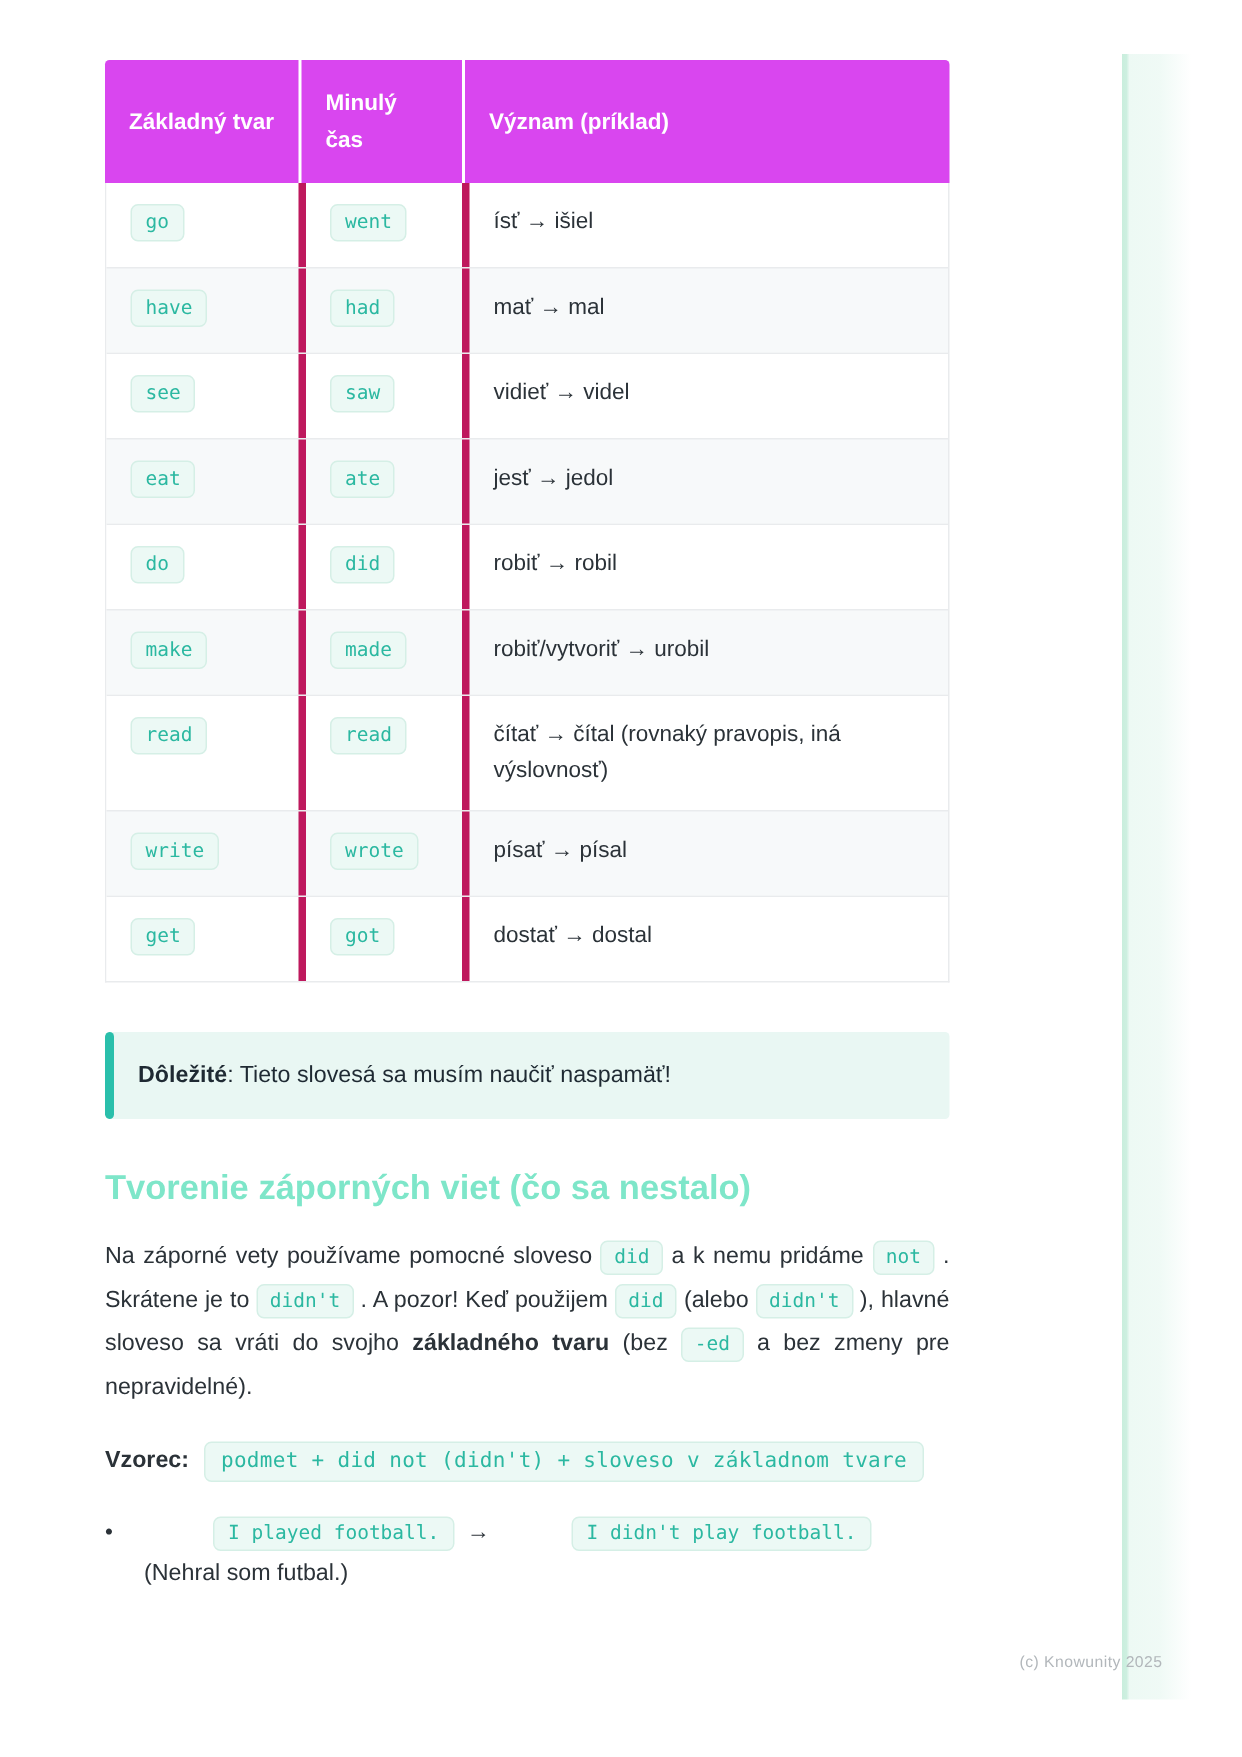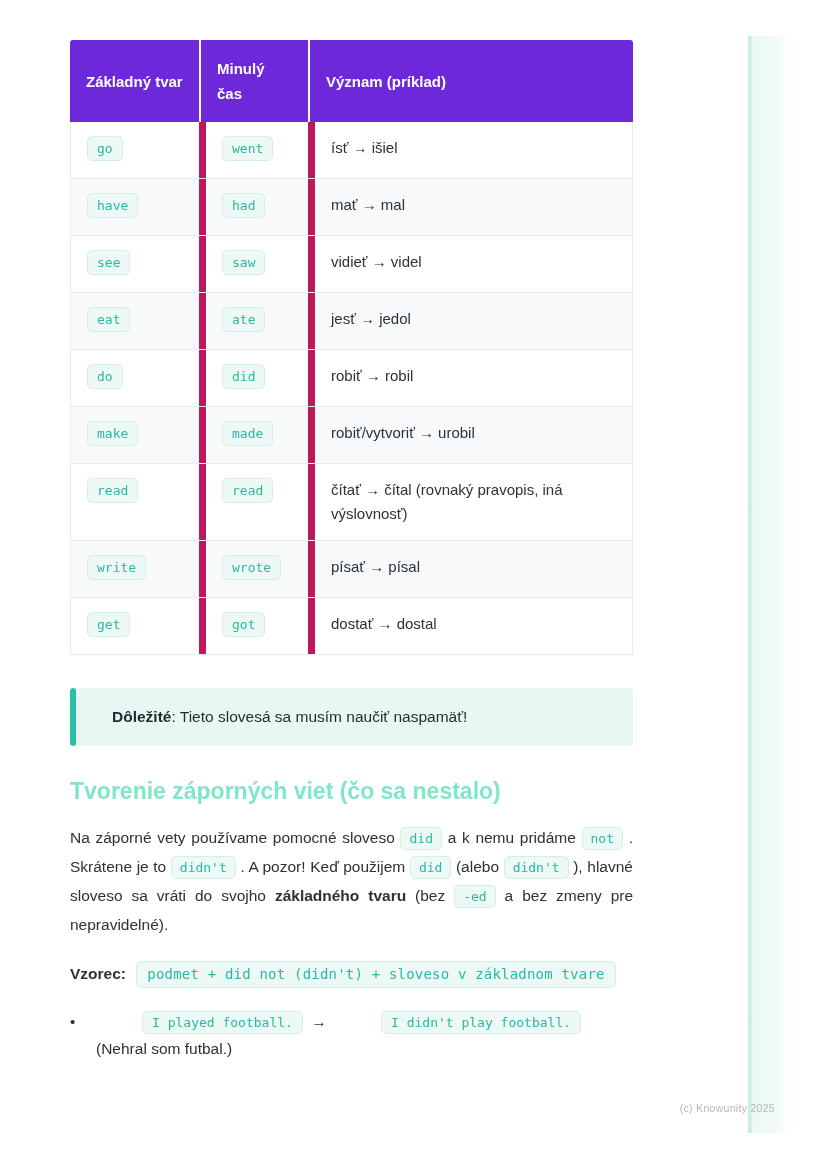--- a/index.html
+++ b/index.html
@@ -11,57 +11,57 @@
   .accent-strip {
     position:absolute; left:748px; top:36px; width:46px; height:1097px;
     background:linear-gradient(90deg, #c9eedd 0px, #cdefe0 3px, #edf9f4 5px,
                rgba(237,249,244,0.85) 55%, rgba(255,255,255,0) 100%);
   }
 
   .content { position:absolute; left:70px; top:40px; width:563px; }
 
   
   .vtable { width:563px; }
-  .thead { display:flex; background:#6d28d9; border-radius:3px 3px 0 0; }
+  .thead { display:flex; background:#d946ef; border-radius:3px 3px 0 0; }
   .th {
     color:#ffffff; font-size:15px; font-weight:600; line-height:25px;
     padding:16px 16px; display:flex; align-items:center; min-height:82px;
   }
   .th + .th { border-left:2px solid #ffffff; }
   .col1 { width:129px; }
   .col2 { width:109px; }
   .col3 { width:325px; }
   .tbody { border:1px solid #e9ebed; border-top:none; }
   .trow { display:flex; background:#ffffff; }
   .trow + .trow { border-top:1px solid #e9ebed; }
   .trow:nth-child(even) { background:#f7f9fa; }
   .td {
     display:flex; align-items:flex-start; min-height:56px; padding:14px 16px;
     font-size:15px; color:#2b3238;
   }
-  .td + .td { border-left:7px solid #be185d; }
+  .td + .td { border-left:5px solid #be185d; }
   .tbody .col1 { width:128px; }
   .tbody .col2 { width:109px; }
   .tbody .col3 { width:324px; line-height:24px; }
 
   
   .chip {
     display:inline-block; font-family:"DejaVu Sans Mono", monospace;
     font-size:13px; color:#2bb8a1; background:#ecf9f5;
     border:1px solid #d5efe6; border-radius:5px; padding:3px 9px;
     white-space:nowrap; line-height:17px;
   }
 
   
   .callout {
     margin-top:33px; display:flex; background:#e9f7f3; border-radius:3px;
     overflow:hidden;
   }
   .callout-bar { width:6px; background:#2abfab; flex:none; border-radius:3px; }
-  .callout-body { padding:18px 36px; font-size:15.5px; line-height:22px; color:#1f2a33; }
+  .callout-body { padding:18px 16px; font-size:15.5px; line-height:22px; color:#1f2a33; }
   .callout-body b { font-weight:700; }
 
   
   .section-heading {
     margin-top:30px; font-size:23px; font-weight:700; color:#7ee6c9; line-height:30px;
   }
   .para {
     margin-top:17px; font-size:15.5px; line-height:29px; text-align:justify;
     color:#2b3238;
   }

